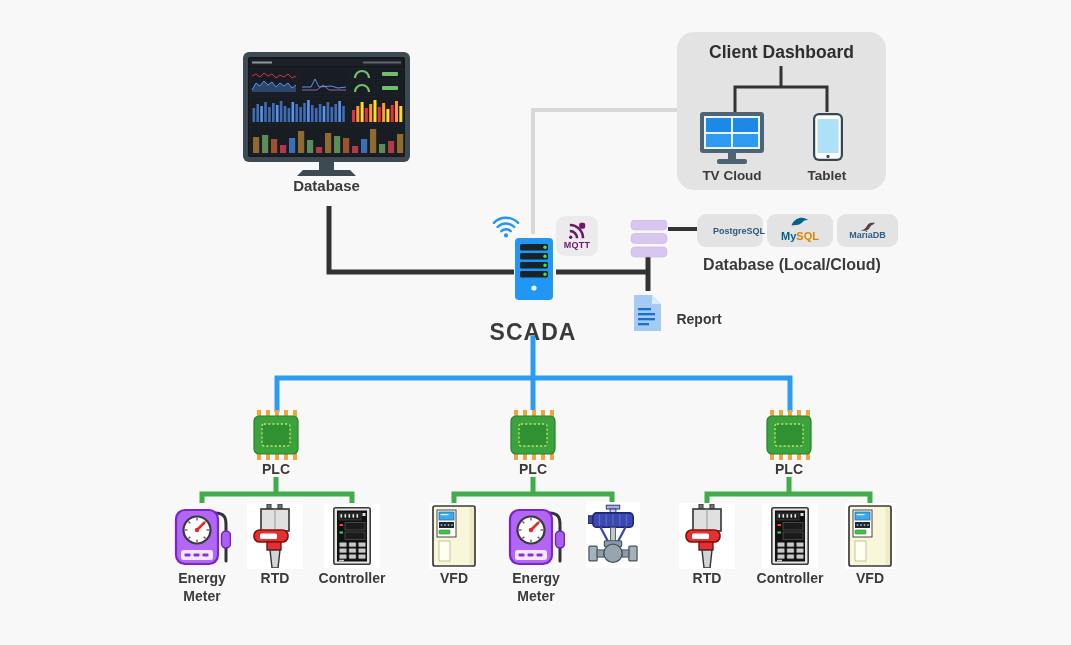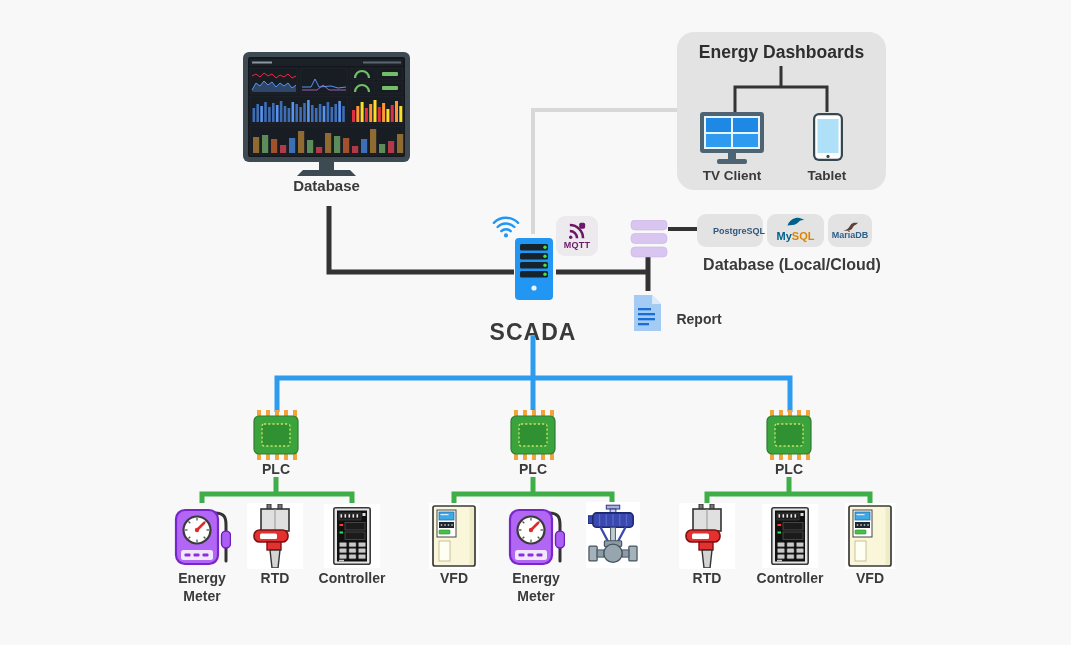--- a/index.html
+++ b/index.html
@@ -321,25 +321,25 @@
         <rect x="127.00" y="77.00" width="6.2" height="24" fill="#8F6B32"></rect>
         <rect x="136.00" y="92.00" width="6.2" height="9" fill="#5B8C5A"></rect>
         <rect x="145.00" y="89.00" width="6.2" height="12" fill="#B23A48"></rect>
         <rect x="154.00" y="82.00" width="6.2" height="19" fill="#8F6B32"></rect>
       </g>
     <rect x="76" y="110" width="15" height="8" fill="#3E4A52"></rect>
     <path d="M60,118 H107 L113,124 H54 Z" fill="#3E4A52"></path>
   </svg>
   <div class="lbl node-lbl" style="left:243px;top:177px;width:167px">Database</div>
 
-  <div class="client-title">Energy Dashboards</div>
+  <div class="client-title">Client Dashboard</div>
   <svg class="abs icon-layer" style="left:700px;top:112px" width="64" height="56">
       <use href="#sym-tv"></use>
     </svg>
-  <div class="lbl small-lbl" style="left:692px;top:168px;width:80px">TV Client</div>
+  <div class="lbl small-lbl" style="left:692px;top:168px;width:80px">TV Cloud</div>
   <svg class="abs icon-layer" style="left:813px;top:113px" width="30" height="48">
       <use href="#sym-tablet"></use>
     </svg>
   <div class="lbl small-lbl" style="left:787px;top:168px;width:80px">Tablet</div>
 
   <svg class="abs icon-layer" style="left:492px;top:216px" width="28" height="22">
       <use href="#sym-wifi"></use>
     </svg>
   <svg class="abs icon-layer" style="left:515px;top:238px" width="38" height="62">
       <use href="#sym-server"></use>
@@ -355,27 +355,27 @@
   <svg class="abs icon-layer" style="left:629px;top:220px" width="40" height="38">
       <use href="#sym-db"></use>
     </svg>
   <div class="badges">
     <div class="db-badge" style="width:66px">
       <svg width="14" height="14">
           <use href="#sym-elephant"></use>
         </svg>
       <span class="pg-text">PostgreSQL</span>
     </div>
-    <div class="db-badge badge-col" style="width:57px">
+    <div class="db-badge badge-col" style="width:66px">
       <svg width="18" height="9">
           <use href="#sym-dolphin"></use>
         </svg>
       <span><span class="my-text">My</span><span class="sql-text">SQL</span></span>
     </div>
-    <div class="db-badge badge-col" style="width:44px">
+    <div class="db-badge badge-col" style="width:61px">
       <svg width="17" height="9">
           <use href="#sym-seal"></use>
         </svg>
       <span class="maria-text">MariaDB</span>
     </div>
   </div>
   <div class="lbl db-lbl" style="left:687px;top:255px;width:210px">Database (Local/Cloud)</div>
 
   <svg class="abs icon-layer" style="left:632px;top:293px" width="31" height="40">
       <use href="#sym-report"></use>

